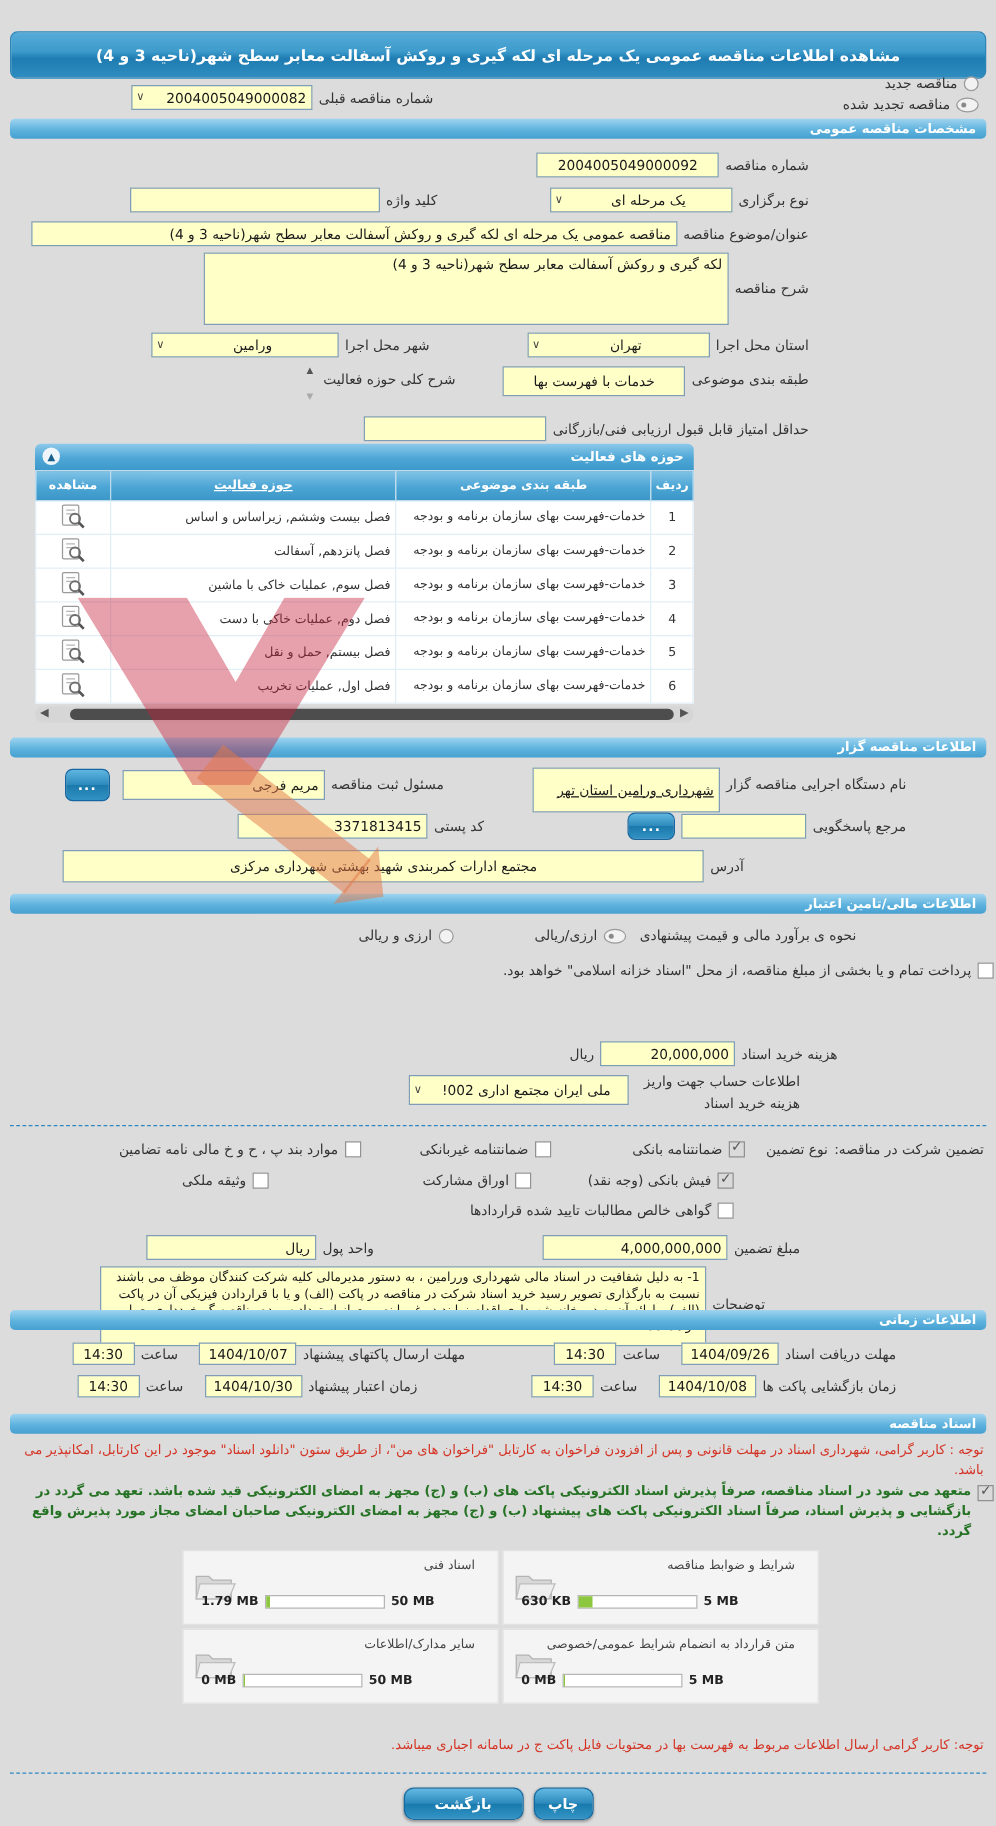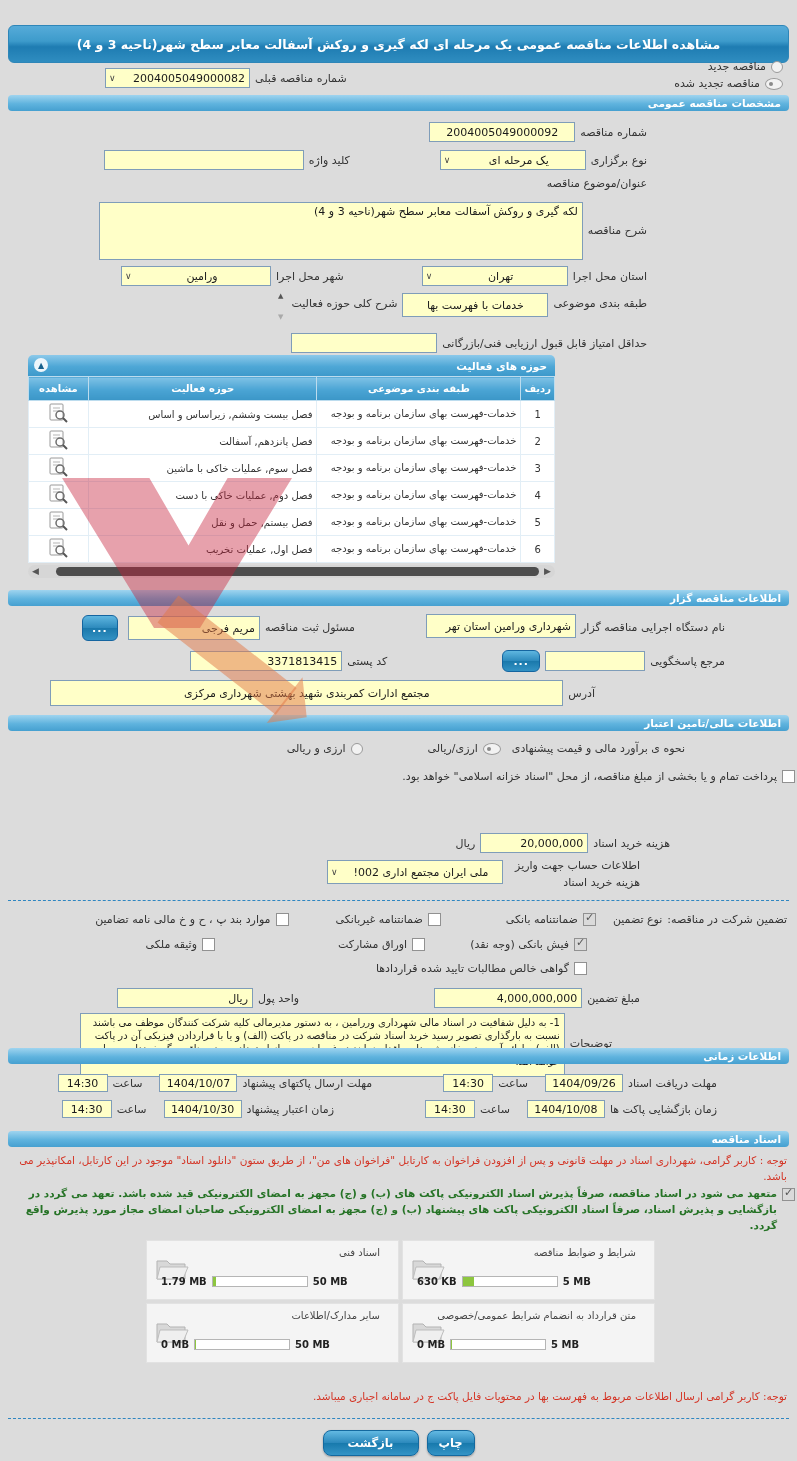--- a/index.html
+++ b/index.html
@@ -153,41 +153,42 @@
     <span class="lbl">نوع برگزاری</span>
     <div class="inp sel ctr" style="width:146px;">
       <span class="sel-arrow">∨</span>
       <span>یک مرحله ای</span>
     </div>
     <span class="lbl" style="margin-right:85px;">کلید واژه</span>
     <div class="inp" style="width:200px;"></div>
   </div>
   <div class="row" style="top:177px; right:150px;">
     <span class="lbl">عنوان/موضوع مناقصه</span>
+    <div class="inp" style="width:517px;">مناقصه عمومی یک مرحله ای لکه گیری و روکش آسفالت معابر سطح شهر(ناحیه 3 و 4)</div>
   </div>
   <div class="row" style="top:202px; right:150px; align-items:flex-start;">
     <span class="lbl" style="margin-top:22px;">شرح مناقصه</span>
-    <div class="inp" style="width:484px; height:58px; align-items:flex-start; padding-top:2px;">لکه گیری و روکش آسفالت معابر سطح شهر(ناحیه 3 و 4)</div>
+    <div class="inp" style="width:420px; height:58px; align-items:flex-start; padding-top:2px;">لکه گیری و روکش آسفالت معابر سطح شهر(ناحیه 3 و 4)</div>
   </div>
   <div class="row" style="top:266px; right:150px;">
     <span class="lbl">استان محل اجرا</span>
     <div class="inp sel ctr" style="width:146px;">
       <span class="sel-arrow">∨</span>
       <span>تهران</span>
     </div>
     <span class="lbl" style="margin-right:73px;">شهر محل اجرا</span>
     <div class="inp sel ctr" style="width:150px;">
       <span class="sel-arrow">∨</span>
       <span>ورامین</span>
     </div>
   </div>
   <div class="row" style="top:293px; right:150px; align-items:flex-start;">
     <span class="lbl" style="margin-top:4px;">طبقه بندی موضوعی</span>
     <div class="inp ctr" style="width:146px; height:24px;">خدمات با فهرست بها</div>
-    <span class="lbl" style="margin-top:4px; ">شرح کلی حوزه فعالیت</span>
+    <span class="lbl" style="margin-top:4px; margin-right:33px;">شرح کلی حوزه فعالیت</span>
     <div style="position:relative; width:0;">
       <span style="position:absolute; right:3px; top:-1px; font-size:7px; color:#555;">▲</span>
       <span style="position:absolute; right:3px; top:20px; font-size:7px; color:#aaa;">▼</span>
     </div>
   </div>
   <div class="row" style="top:333px; right:150px;">
     <span class="lbl">حداقل امتیاز قابل قبول ارزیابی فنی/بازرگانی</span>
     <div class="inp" style="width:146px;"></div>
   </div>
 </div>
@@ -195,21 +196,21 @@
 <div id="activity-panel">
   <div class="panel-hdr">
     <span>حوزه های فعالیت</span>
     <span class="collapse-circle">▲</span>
   </div>
   <table class="act">
     <tbody>
         <tr>
       <th style="width:28px;">ردیف</th>
       <th style="width:206px;">طبقه بندی موضوعی</th>
-      <th style="width:231px;">حوزه فعالیت</th>
+      <th style="width:231px;text-decoration:underline;">حوزه فعالیت</th>
       <th style="width:60px;">مشاهده</th>
     </tr>
     <tr>
       <td class="no">1</td>
       <td class="cat">خدمات-فهرست بهای سازمان برنامه و بودجه</td>
       <td>فصل بیست وششم, زیراساس و اساس</td>
       <td class="view">
         <svg width="22" height="20" viewBox="0 0 22 20">
               <rect x="3" y="1" width="13" height="16" rx="1" fill="#fdfdfd" stroke="#9a9a9a"></rect>
               <line x1="6" y1="5" x2="13" y2="5" stroke="#b5b5b5"></line>
@@ -297,23 +298,23 @@
     <div class="sb-thumb"></div>
   </div>
 </div>
 
 <div id="employer" style="position:absolute;top:0;left:0;right:0;">
   <div class="hdr-sub" style="top:590px;">
     <span>اطلاعات مناقصه گزار</span>
   </div>
   <div class="row" style="top:614px; right:72px; align-items:flex-start;">
     <span class="lbl" style="margin-top:7px;">نام دستگاه اجرایی مناقصه گزار</span>
-    <div class="inp" style="width:150px; height:24px;">شهرداری ورامین استان تهر</div>
+    <div class="inp" style="width:150px; height:36px;text-decoration:underline;">شهرداری ورامین استان تهر</div>
     <span class="lbl" style="margin-top:7px; margin-right:66px;">مسئول ثبت مناقصه</span>
-    <div class="inp" style="width:132px; height:24px; margin-top:2px;">مریم فرجی</div>
+    <div class="inp" style="width:162px; height:24px; margin-top:2px;">مریم فرجی</div>
     <div class="btn-dots" style="width:36px; height:26px; margin-top:1px; margin-right:5px;">...</div>
   </div>
   <div class="row" style="top:650px; right:72px;">
     <span class="lbl">مرجع پاسخگویی</span>
     <div class="inp" style="width:100px;"></div>
     <div class="btn-dots" style="width:38px; height:22px;">...</div>
     <span class="lbl" style="margin-right:110px;">کد پستی</span>
     <div class="inp num" style="width:152px;">3371813415</div>
   </div>
   <div class="row" style="top:680px; right:202px;">

